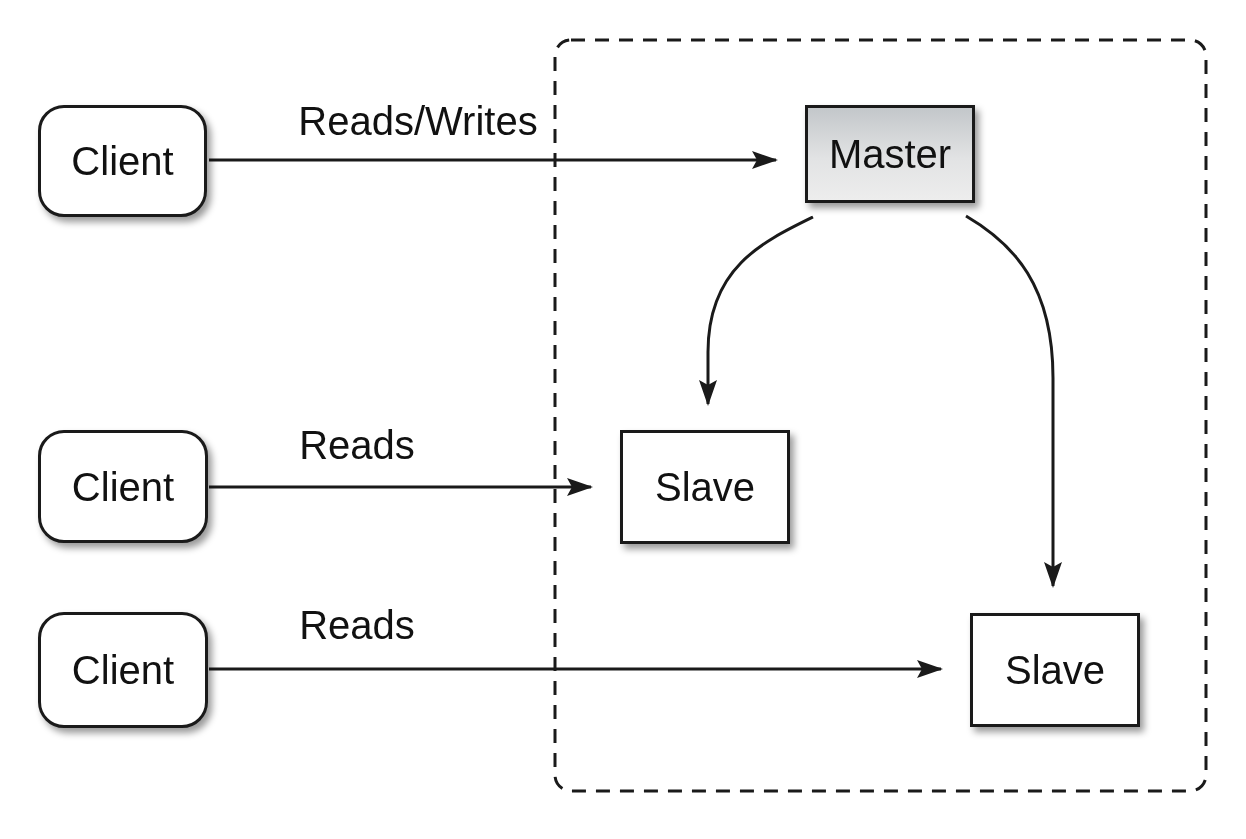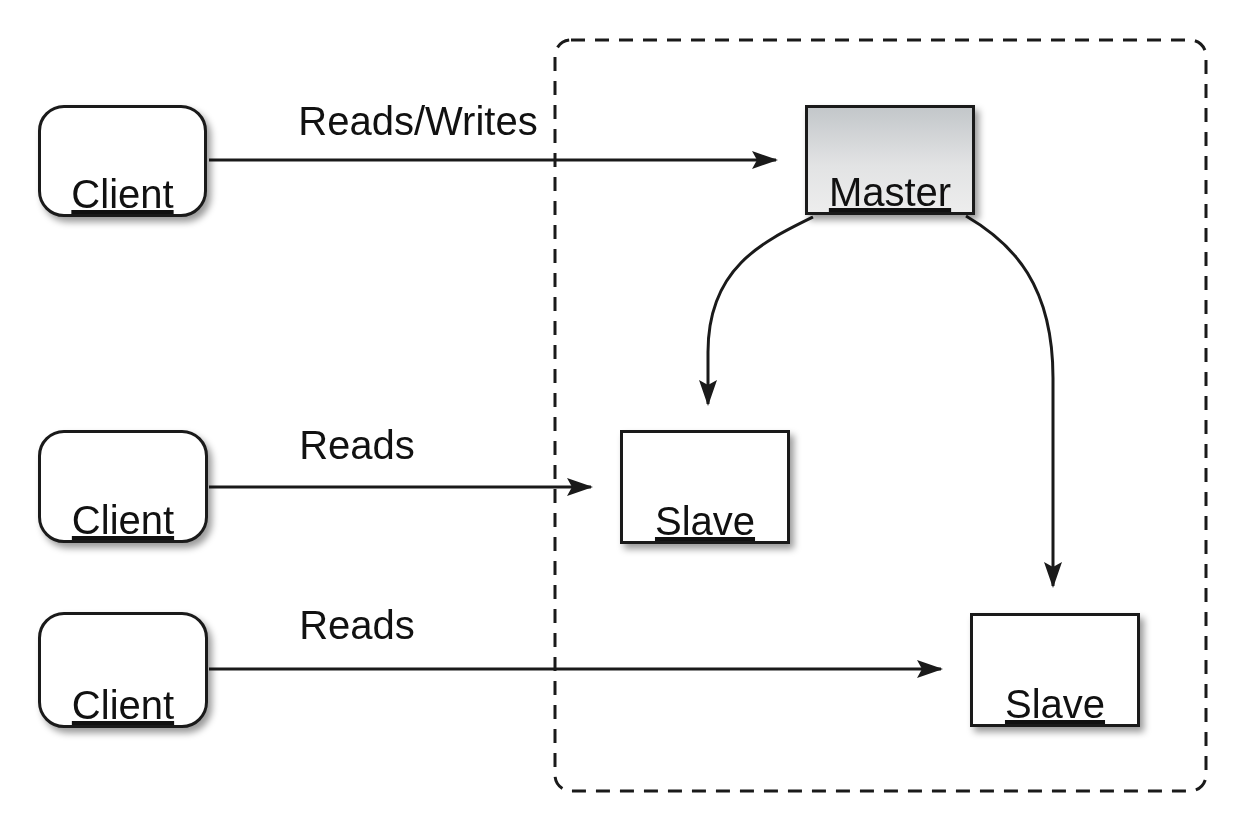--- a/index.html
+++ b/index.html
@@ -19,28 +19,27 @@
     font-family:"Liberation Sans", sans-serif;
     color:var(--text);
     overflow:hidden;
   }
   svg.wires{position:absolute;left:0;top:0;width:1246px;height:839px;}
   .wire{stroke:var(--stroke);stroke-width:3;fill:none;}
   .dashed-boundary{stroke:var(--stroke);stroke-width:3;fill:none;stroke-dasharray:14 10;}
   .arrowhead-fill{fill:var(--stroke);}
   .node{
     position:absolute;
-    display:flex;align-items:flex-end;justify-content:center;
+    display:flex;align-items:center;justify-content:center;
     background:var(--node-fill);
     border:3px solid var(--stroke);
     box-sizing:border-box;
     font-size:40px;
     line-height:1;
     box-shadow:4px 5px 7px rgba(0,0,0,0.40);
-    text-decoration:underline;
   }
   .node.rounded{border-radius:26px;}
   .node.master{
     background:linear-gradient(to bottom, var(--master-top) 0%, var(--master-mid) 55%, var(--master-bottom) 100%);
   }
   .edge-label{
     position:absolute;
     transform:translate(-50%,-50%);
     font-size:40px;
     line-height:1;
@@ -78,21 +77,21 @@
   </div>
 
   <div class="node rounded" style="left:38px;top:430px;width:170px;height:113px;">
     <span>Client</span>
   </div>
 
   <div class="node rounded" style="left:38px;top:612px;width:170px;height:116px;">
     <span>Client</span>
   </div>
 
-  <div class="node master" style="left:805px;top:105px;width:170px;height:110px;">
+  <div class="node master" style="left:805px;top:105px;width:170px;height:98px;">
     <span>Master</span>
   </div>
 
   <div class="node" style="left:620px;top:430px;width:170px;height:114px;">
     <span>Slave</span>
   </div>
 
   <div class="node" style="left:970px;top:613px;width:170px;height:114px;">
     <span>Slave</span>
   </div>

